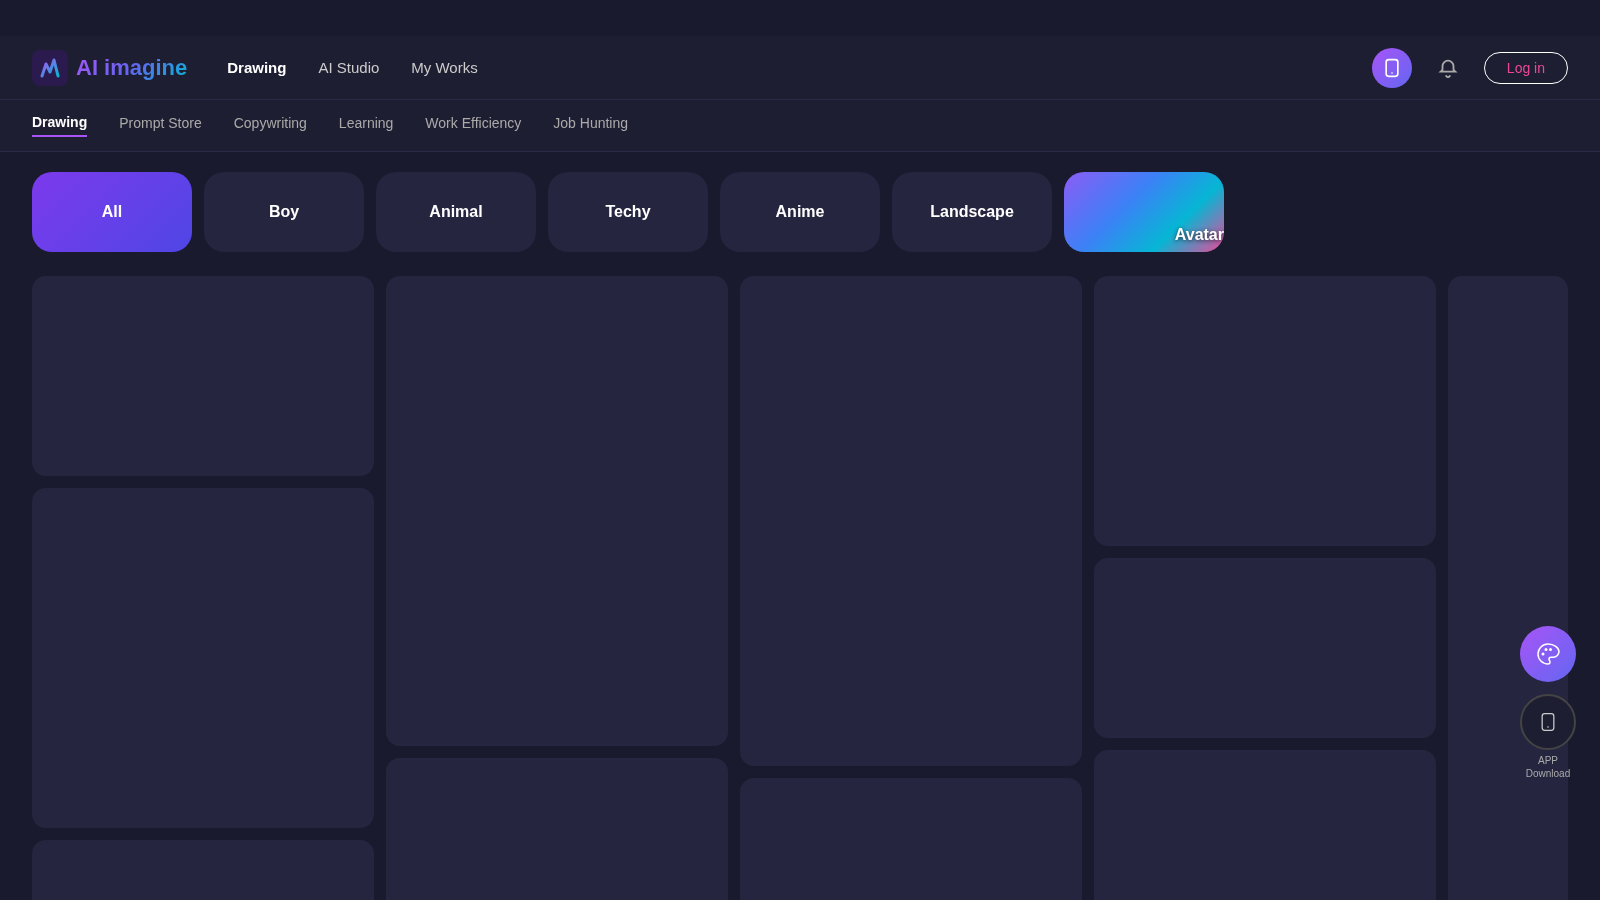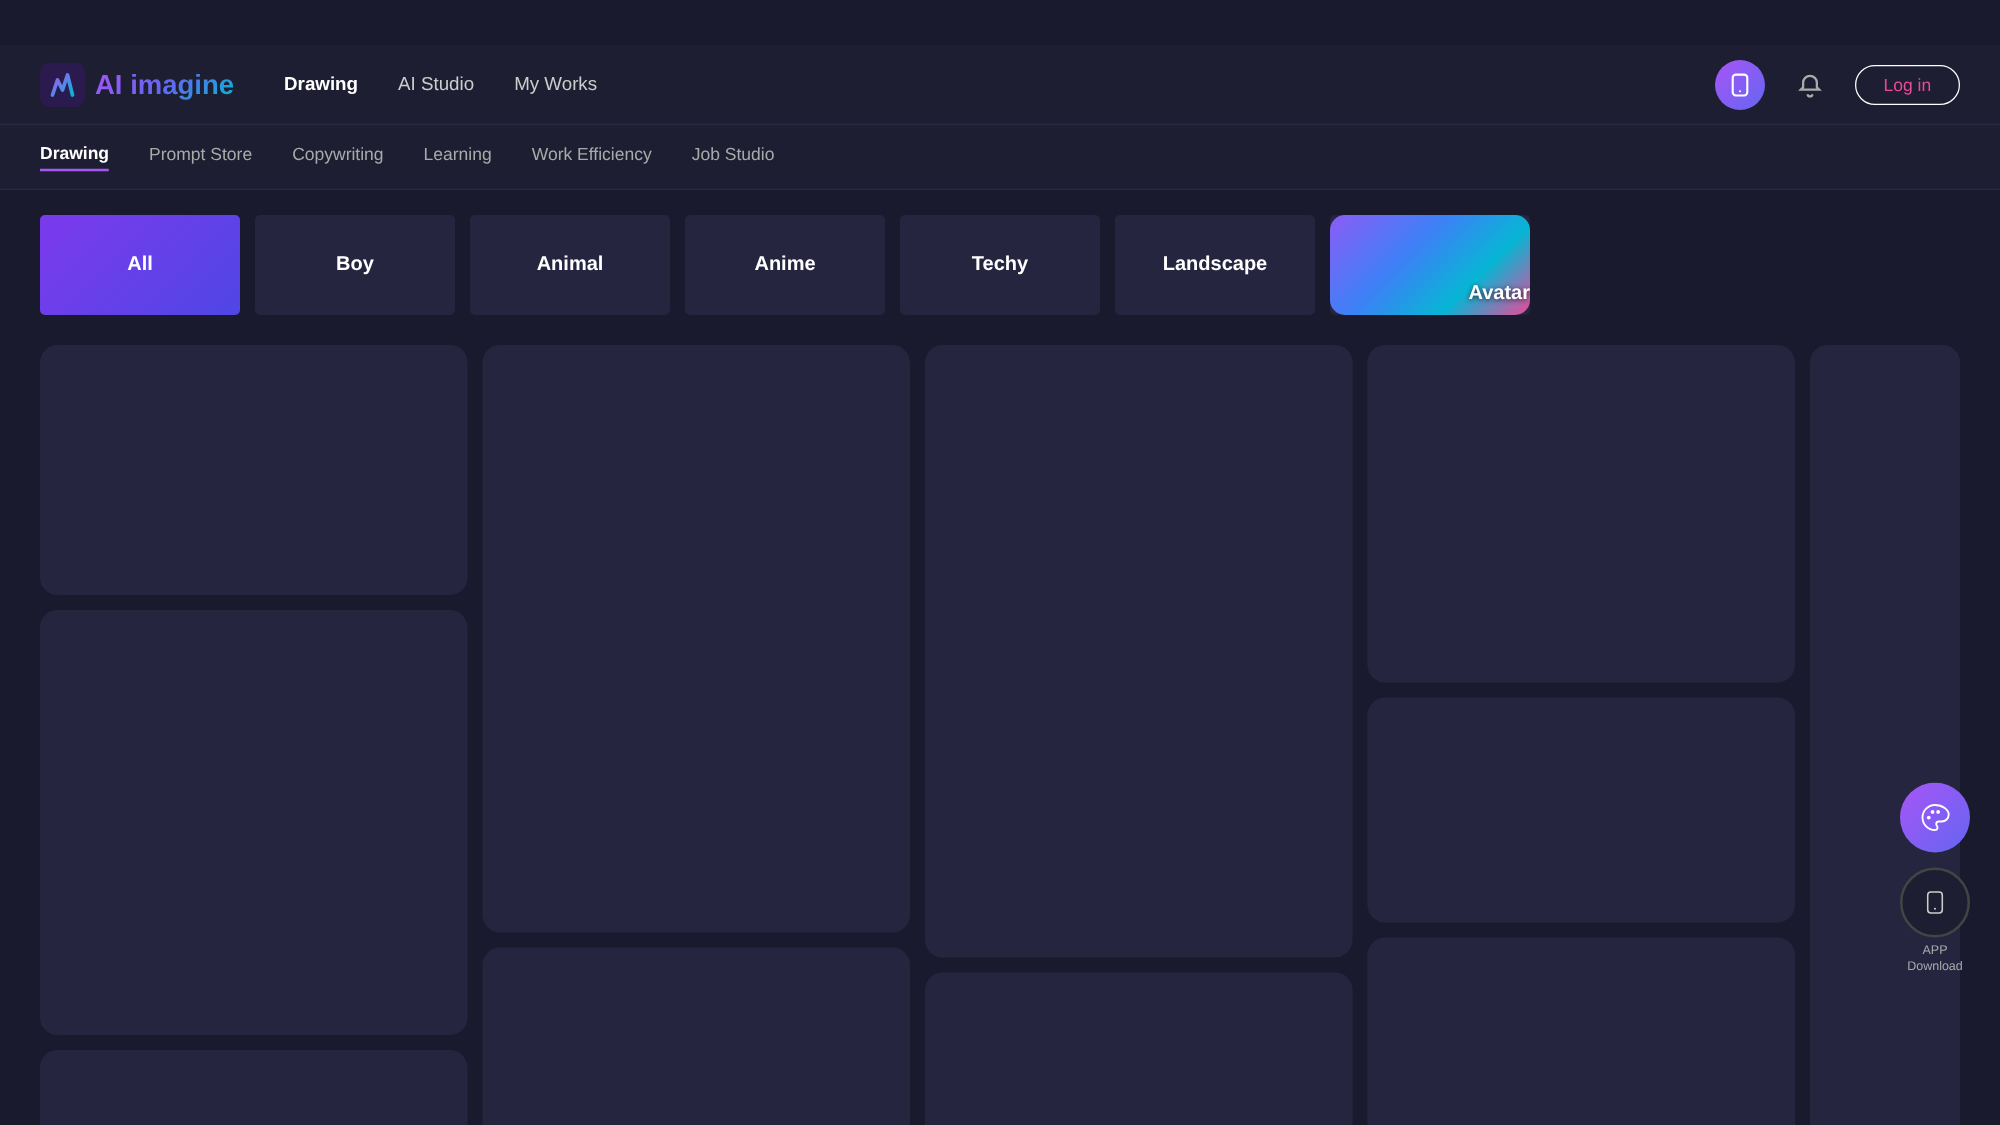--- a/index.html
+++ b/index.html
@@ -124,21 +124,21 @@
     .category-section {
       padding: 20px 32px 16px;
       display: flex;
       gap: 12px;
       overflow-x: hidden;
     }
     .category-card {
       flex: 0 0 auto;
       width: 160px;
       height: 80px;
-      border-radius: 4px;
+      border-radius: 20px;
       background-color: #252540;
       display: flex;
       align-items: center;
       justify-content: center;
       font-size: 16px;
       font-weight: 600;
       cursor: pointer;
       color: #fff;
     }
     .category-card.active {
@@ -266,38 +266,38 @@
     <button class="login-btn">Log in</button>
   </div>
 </header>
 
 <nav class="sub-nav">
   <span class="sub-nav-item active">Drawing</span>
   <span class="sub-nav-item">Prompt Store</span>
   <span class="sub-nav-item">Copywriting</span>
   <span class="sub-nav-item">Learning</span>
   <span class="sub-nav-item">Work Efficiency</span>
-  <span class="sub-nav-item">Job Studio</span>
+  <span class="sub-nav-item">Job Hunting</span>
 </nav>
 
 <section class="category-section">
   <div class="category-card active">
     <span>All</span>
   </div>
   <div class="category-card">
     <span>Boy</span>
   </div>
   <div class="category-card">
     <span>Animal</span>
   </div>
   <div class="category-card">
+    <span>Techy</span>
+  </div>
+  <div class="category-card">
     <span>Anime</span>
-  </div>
-  <div class="category-card">
-    <span>Techy</span>
   </div>
   <div class="category-card">
     <span>Landscape</span>
   </div>
   <div class="category-card avatar-card">
     <div class="avatar-card-img" style="background: linear-gradient(135deg, #8b5cf6 0%, #3b82f6 40%, #06b6d4 70%, #ec4899 100%);"></div>
     <span class="avatar-card-label">Avatar</span>
   </div>
 </section>
 

